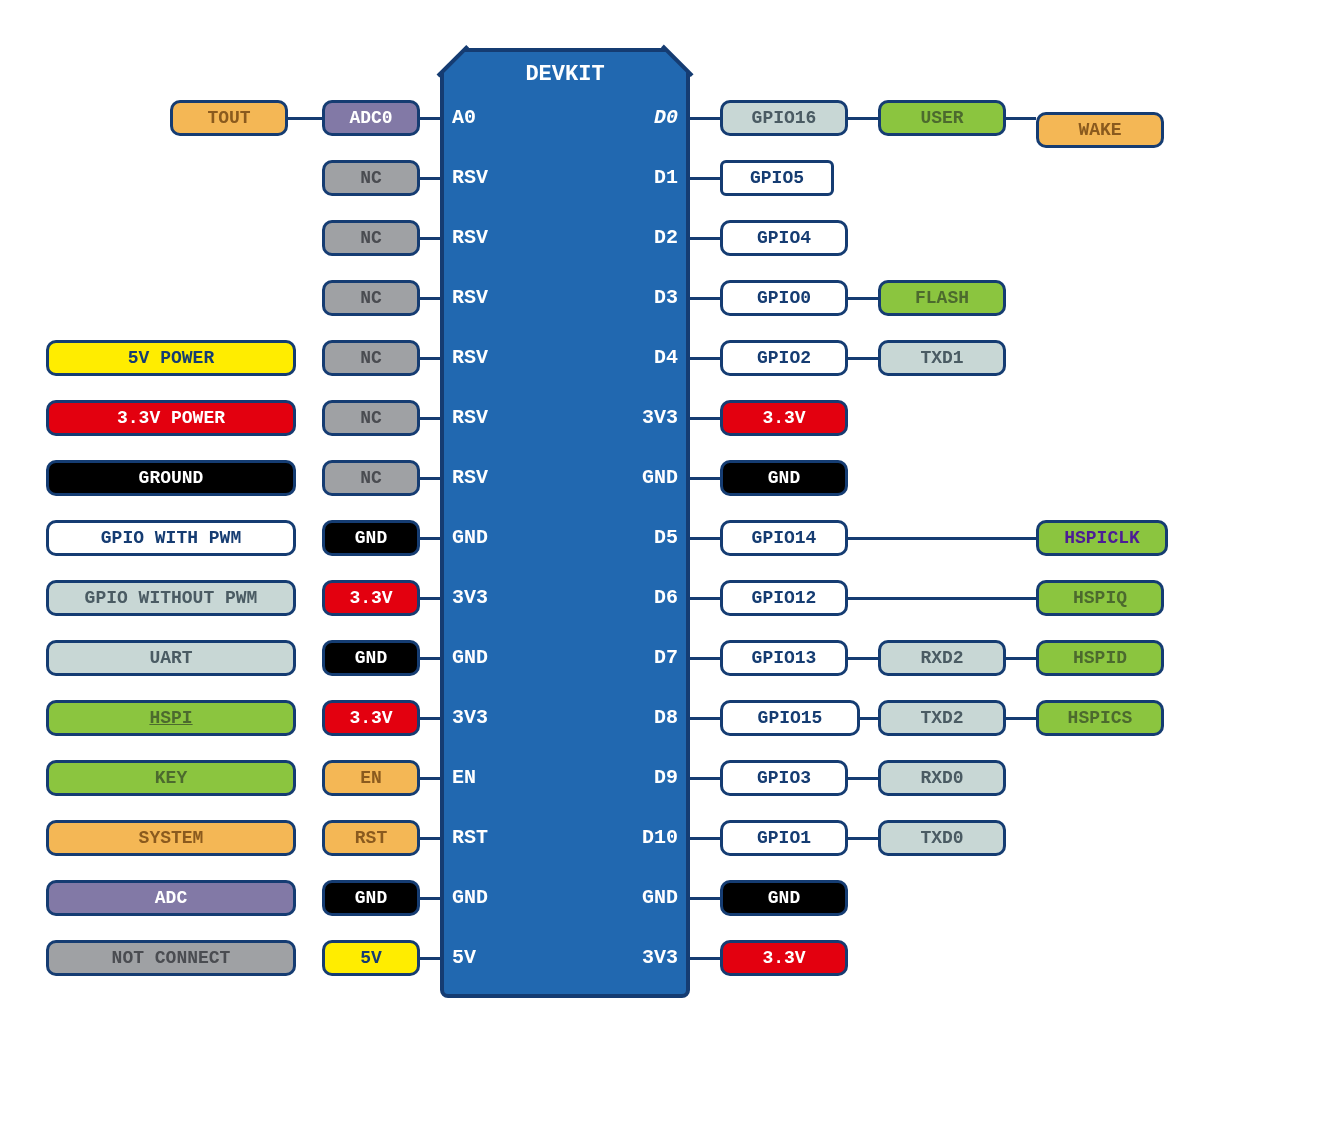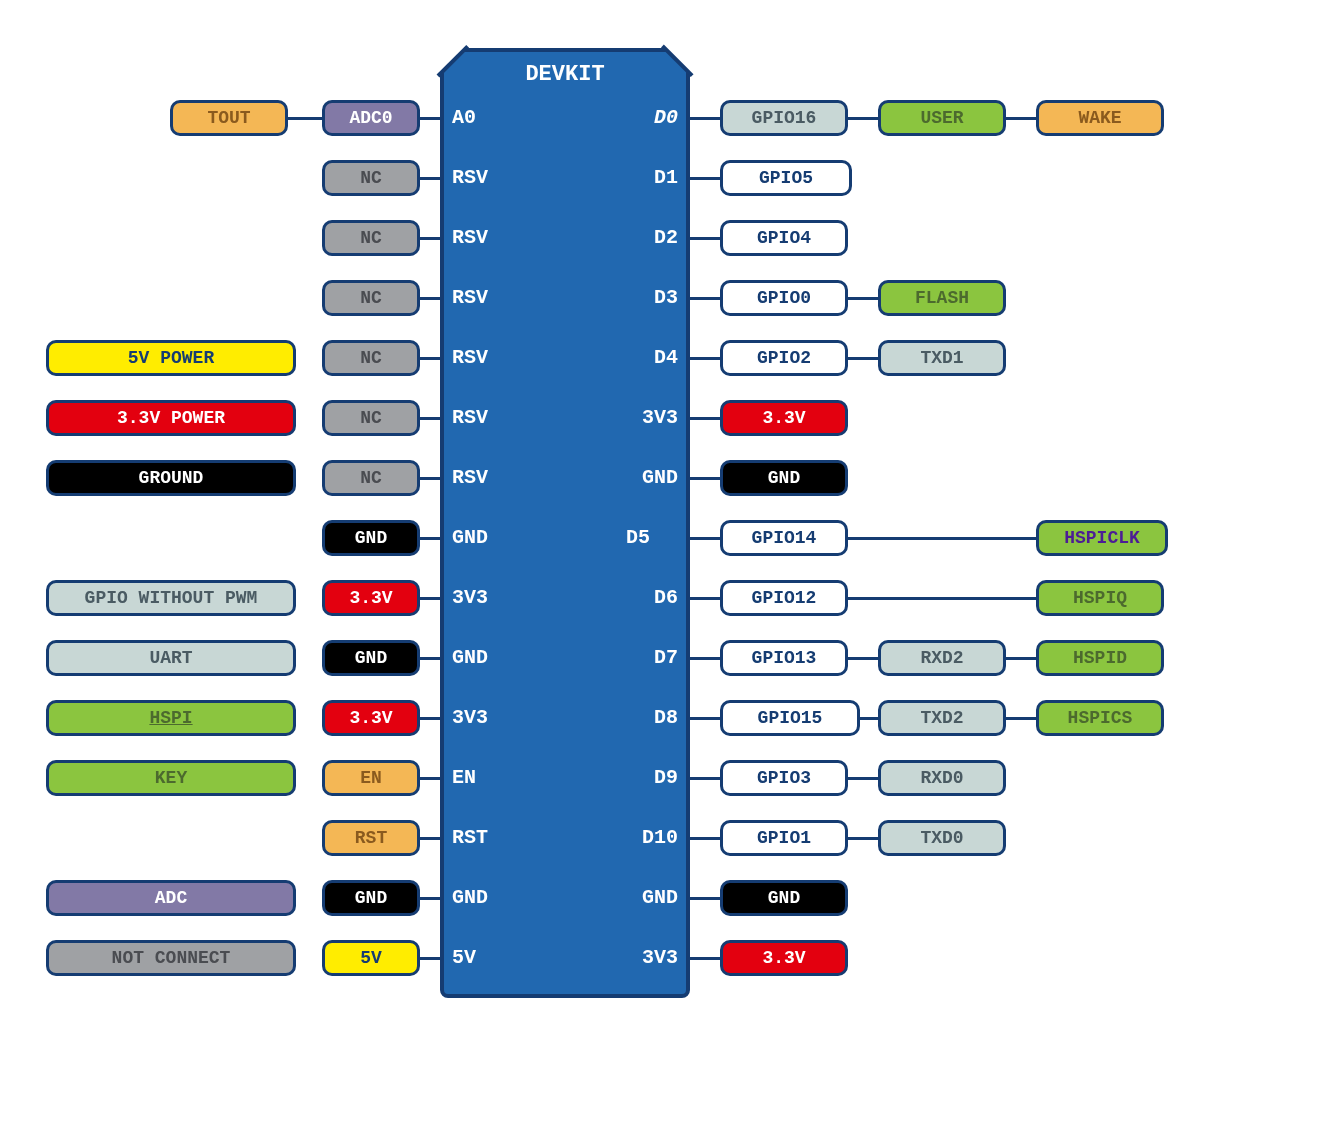--- a/index.html
+++ b/index.html
@@ -77,42 +77,44 @@
     <div class="pin-label" style="left: 598px; top: 226px; text-align: right;">D2</div>
     <div class="pin-label" style="left: 452px; top: 286px; text-align: left;">RSV</div>
     <div class="pin-label" style="left: 598px; top: 286px; text-align: right;">D3</div>
     <div class="pin-label" style="left: 452px; top: 346px; text-align: left;">RSV</div>
     <div class="pin-label" style="left: 598px; top: 346px; text-align: right;">D4</div>
     <div class="pin-label" style="left: 452px; top: 406px; text-align: left;">RSV</div>
     <div class="pin-label" style="left: 598px; top: 406px; text-align: right;">3V3</div>
     <div class="pin-label" style="left: 452px; top: 466px; text-align: left;">RSV</div>
     <div class="pin-label" style="left: 598px; top: 466px; text-align: right;">GND</div>
     <div class="pin-label" style="left: 452px; top: 526px; text-align: left;">GND</div>
-    <div class="pin-label" style="left: 598px; top: 526px; ">D5</div>
+    <div class="pin-label" style="left: 598px; top: 526px; text-align: right;">D5</div>
     <div class="pin-label" style="left: 452px; top: 586px; text-align: left;">3V3</div>
     <div class="pin-label" style="left: 598px; top: 586px; text-align: right;">D6</div>
     <div class="pin-label" style="left: 452px; top: 646px; text-align: left;">GND</div>
     <div class="pin-label" style="left: 598px; top: 646px; text-align: right;">D7</div>
     <div class="pin-label" style="left: 452px; top: 706px; text-align: left;">3V3</div>
     <div class="pin-label" style="left: 598px; top: 706px; text-align: right;">D8</div>
     <div class="pin-label" style="left: 452px; top: 766px; text-align: left;">EN</div>
     <div class="pin-label" style="left: 598px; top: 766px; text-align: right;">D9</div>
     <div class="pin-label" style="left: 452px; top: 826px; text-align: left;">RST</div>
     <div class="pin-label" style="left: 598px; top: 826px; text-align: right;">D10</div>
     <div class="pin-label" style="left: 452px; top: 886px; text-align: left;">GND</div>
     <div class="pin-label" style="left: 598px; top: 886px; text-align: right;">GND</div>
     <div class="pin-label" style="left: 452px; top: 946px; text-align: left;">5V</div>
     <div class="pin-label" style="left: 598px; top: 946px; text-align: right;">3V3</div>
     <div class="pill" style="left: 46px; top: 340px; width: 250px; background: rgb(255, 237, 0); color: rgb(21, 60, 114);">5V POWER</div>
     <div class="pill" style="left: 46px; top: 400px; width: 250px; background: rgb(227, 0, 15); color: rgb(255, 255, 255);">3.3V POWER</div>
     <div class="pill" style="left: 46px; top: 460px; width: 250px; background: rgb(0, 0, 0); color: rgb(255, 255, 255);">GROUND</div>
+    <div class="pill" style="left: 46px; top: 520px; width: 250px; background: rgb(255, 255, 255); color: rgb(21, 60, 114);">GPIO WITH PWM</div>
     <div class="pill" style="left: 46px; top: 580px; width: 250px; background: rgb(200, 215, 213); color: rgb(74, 91, 99);">GPIO WITHOUT PWM</div>
     <div class="pill" style="left: 46px; top: 640px; width: 250px; background: rgb(200, 215, 213); color: rgb(74, 91, 99);">UART</div>
     <div class="pill" style="left: 46px; top: 700px; width: 250px; background: rgb(139, 197, 63); color: rgb(76, 106, 46); text-decoration: underline;">HSPI</div>
     <div class="pill" style="left: 46px; top: 760px; width: 250px; background: rgb(139, 197, 63); color: rgb(76, 106, 46);">KEY</div>
+    <div class="pill" style="left: 46px; top: 820px; width: 250px; background: rgb(244, 183, 85); color: rgb(138, 90, 30);">SYSTEM</div>
     <div class="pill" style="left: 46px; top: 880px; width: 250px; background: rgb(130, 121, 166); color: rgb(255, 255, 255);">ADC</div>
     <div class="pill" style="left: 46px; top: 940px; width: 250px; background: rgb(159, 161, 164); color: rgb(74, 76, 81);">NOT CONNECT</div>
     <div class="pill" style="left: 322px; top: 100px; width: 98px; background: rgb(130, 121, 166); color: rgb(255, 255, 255);">ADC0</div>
     <div class="connector" style="left: 420px; top: 117px; width: 20px;"></div>
     <div class="pill" style="left: 170px; top: 100px; width: 118px; background: rgb(244, 183, 85); color: rgb(138, 90, 30);">TOUT</div>
     <div class="connector" style="left: 288px; top: 117px; width: 34px;"></div>
     <div class="pill" style="left: 322px; top: 160px; width: 98px; background: rgb(159, 161, 164); color: rgb(74, 76, 81);">NC</div>
     <div class="connector" style="left: 420px; top: 177px; width: 20px;"></div>
     <div class="pill" style="left: 322px; top: 220px; width: 98px; background: rgb(159, 161, 164); color: rgb(74, 76, 81);">NC</div>
     <div class="connector" style="left: 420px; top: 237px; width: 20px;"></div>
@@ -137,23 +139,23 @@
     <div class="pill" style="left: 322px; top: 820px; width: 98px; background: rgb(244, 183, 85); color: rgb(138, 90, 30);">RST</div>
     <div class="connector" style="left: 420px; top: 837px; width: 20px;"></div>
     <div class="pill" style="left: 322px; top: 880px; width: 98px; background: rgb(0, 0, 0); color: rgb(255, 255, 255);">GND</div>
     <div class="connector" style="left: 420px; top: 897px; width: 20px;"></div>
     <div class="pill" style="left: 322px; top: 940px; width: 98px; background: rgb(255, 237, 0); color: rgb(21, 60, 114);">5V</div>
     <div class="connector" style="left: 420px; top: 957px; width: 20px;"></div>
     <div class="pill" style="left: 720px; top: 100px; width: 128px; background: rgb(200, 215, 213); color: rgb(74, 91, 99);">GPIO16</div>
     <div class="connector" style="left: 690px; top: 117px; width: 30px;"></div>
     <div class="pill" style="left: 878px; top: 100px; width: 128px; background: rgb(139, 197, 63); color: rgb(76, 106, 46);">USER</div>
     <div class="connector" style="left: 848px; top: 117px; width: 30px;"></div>
-    <div class="pill" style="left: 1036px; top: 100px; width: 128px; background: rgb(244, 183, 85); color: rgb(138, 90, 30);">WAKE</div>
+    <div class="pill" style="left: 1036px; top: 112px; width: 128px; background: rgb(244, 183, 85); color: rgb(138, 90, 30);">WAKE</div>
     <div class="connector" style="left: 1006px; top: 117px; width: 30px;"></div>
-    <div class="pill" style="left: 720px; top: 160px; width: 132px; background: rgb(255, 255, 255); color: rgb(21, 60, 114);">GPIO5</div>
+    <div class="pill" style="left: 720px; top: 160px; width: 114px; background: rgb(255, 255, 255); color: rgb(21, 60, 114); border-radius: 6px;">GPIO5</div>
     <div class="connector" style="left: 690px; top: 177px; width: 30px;"></div>
     <div class="pill" style="left: 720px; top: 220px; width: 128px; background: rgb(255, 255, 255); color: rgb(21, 60, 114);">GPIO4</div>
     <div class="connector" style="left: 690px; top: 237px; width: 30px;"></div>
     <div class="pill" style="left: 720px; top: 280px; width: 128px; background: rgb(255, 255, 255); color: rgb(21, 60, 114);">GPIO0</div>
     <div class="connector" style="left: 690px; top: 297px; width: 30px;"></div>
     <div class="pill" style="left: 878px; top: 280px; width: 128px; background: rgb(139, 197, 63); color: rgb(76, 106, 46);">FLASH</div>
     <div class="connector" style="left: 848px; top: 297px; width: 30px;"></div>
     <div class="pill" style="left: 720px; top: 340px; width: 128px; background: rgb(255, 255, 255); color: rgb(21, 60, 114);">GPIO2</div>
     <div class="connector" style="left: 690px; top: 357px; width: 30px;"></div>
     <div class="pill" style="left: 878px; top: 340px; width: 128px; background: rgb(200, 215, 213); color: rgb(74, 91, 99);">TXD1</div>

